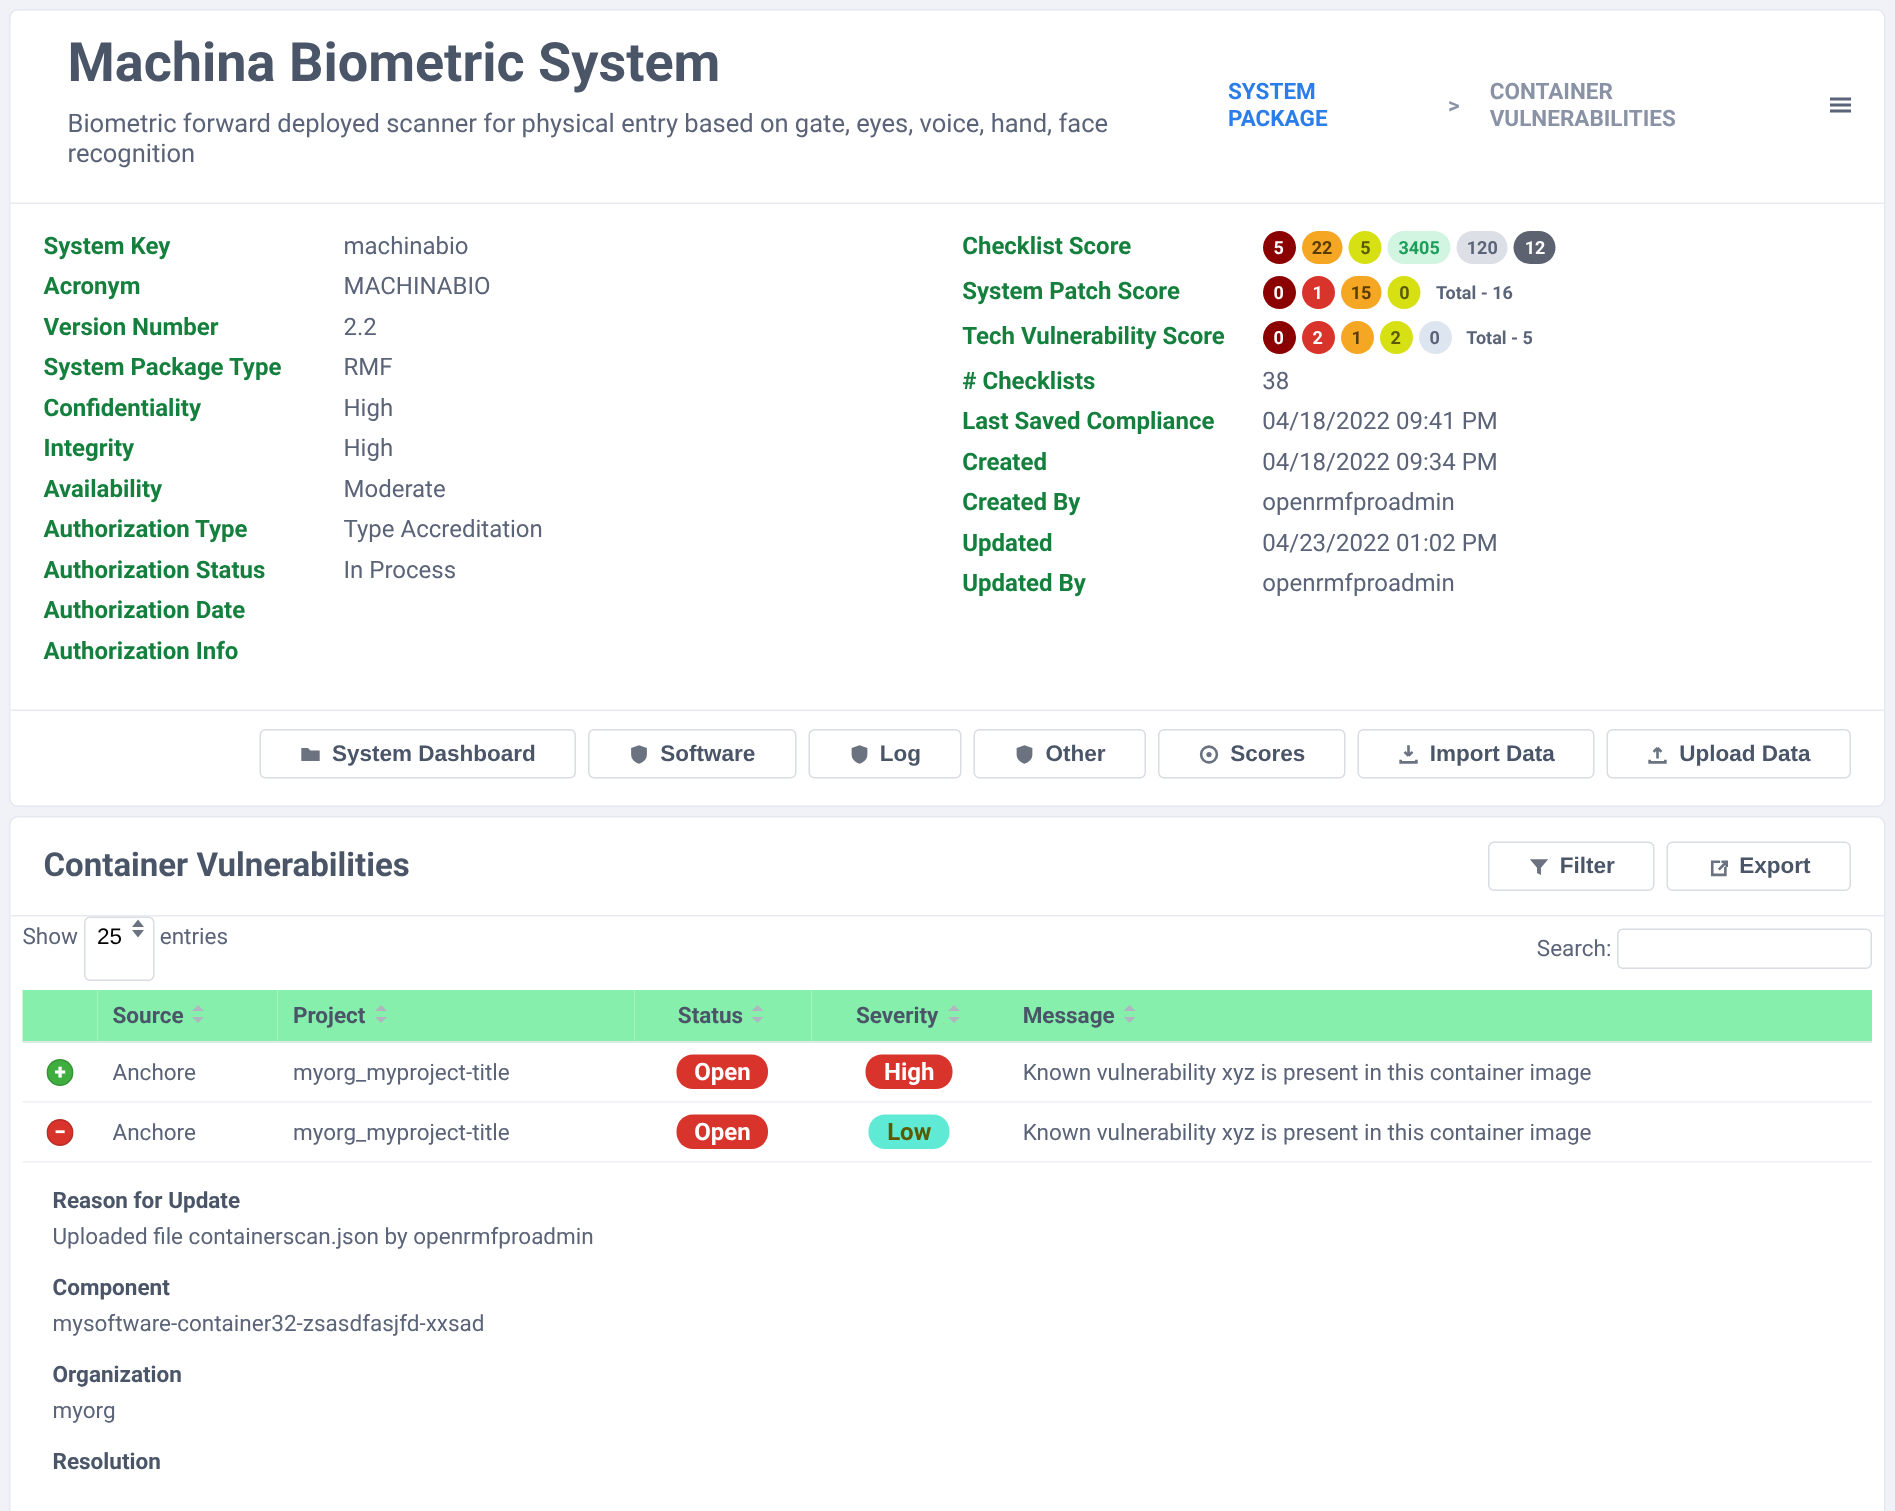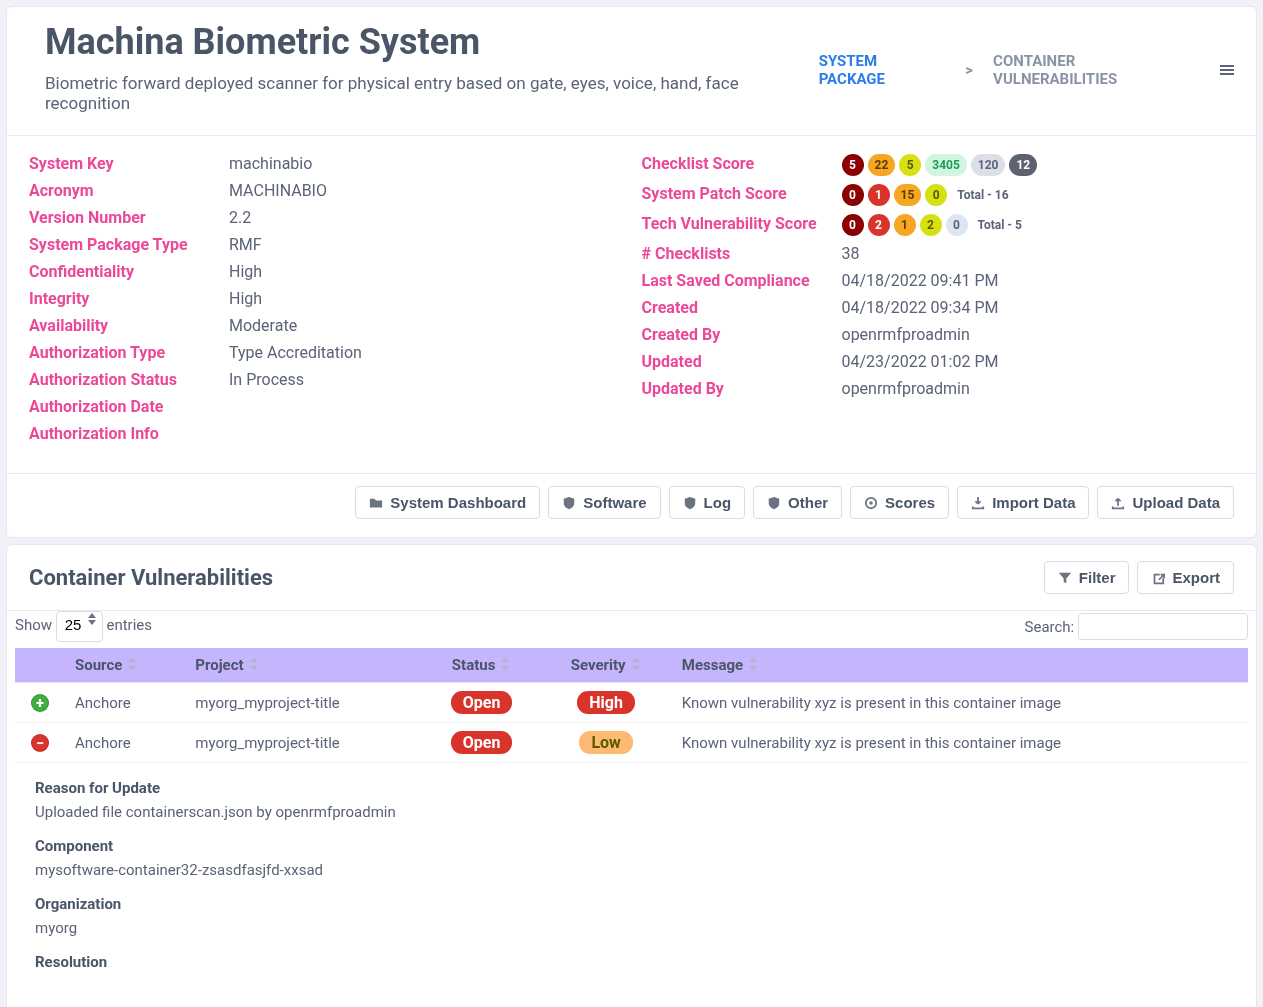--- a/index.html
+++ b/index.html
@@ -42,21 +42,21 @@
   }
   .breadcrumb a { color: #2b7de9; text-decoration: none; }
   .hr { border-top: 1px solid #e8eaf0; }
   .details {
     display: flex;
     padding: 18px 22px 22px 22px;
     gap: 20px;
   }
   .col { flex: 1; }
   .dl-row { display: flex; margin-bottom: 8px; }
-  .dl-label { width: 200px; font-weight: 700; color: #ec4899; font-size: 16px;}
+  .dl-label { width: 200px; font-weight: 700; color: #15803d; font-size: 16px;}
   .dl-value { flex:1; color: #5a6377; font-size: 16px;}
   .badges { display:flex; gap:4px; align-items:center; flex-wrap: wrap;}
   .badge {
     display:inline-flex; align-items:center; justify-content:center;
     min-width: 22px; height:22px; padding: 0 7px;
     border-radius: 11px; font-size:12px; font-weight:700;
     color:#fff;
   }
   .b-darkred { background:#8b0000; }
   .b-red { background:#d9342b; }
@@ -67,78 +67,78 @@
   .b-dark { background:#5c6270; }
   .b-lightblue { background:#dde6f0; color:#5a6377;}
   .total-txt { font-size:12px; color:#5a6377; font-weight:700; padding-left:6px;}
   .toolbar {
     display:flex; justify-content:flex-end; gap:8px;
     padding: 12px 22px 18px;
   }
   .btn {
     display:inline-flex; align-items:center; gap:7px;
     border:1px solid #d9dce3; background:#fff;
-    padding: 7px 13px; border-radius:4px;
+    padding: 7px 26px; border-radius:4px;
     font-size:15px; font-weight:700; color:#4a5568;
     cursor:pointer;
   }
   .btn svg, .btn .ico { width:14px; height:14px; fill:#6b7280; }
   .section-head {
     display:flex; justify-content:space-between; align-items:center;
     padding: 16px 22px;
   }
   .section-head h2 { margin:0; font-size:22px; font-weight:700; color:#4a5568;}
   .section-actions { display:flex; gap:8px;}
   .table-controls {
     display:flex; justify-content:space-between; align-items:center;
     padding: 0 8px 6px 8px;
     font-size:15px; color:#5a6377;
   }
   .table-controls select {
-    padding:4px 20px 8px 8px; border:1px solid #d9dce3; border-radius:4px;
+    padding:4px 20px 20px 8px; border:1px solid #d9dce3; border-radius:4px;
     font-size:15px; appearance:none; background:#fff;
   }
   .select-wrap { position:relative; display:inline-block;}
   .select-wrap::after {
     content:""; position:absolute; right:7px; top:9px;
     border-left:4px solid transparent; border-right:4px solid transparent;
     border-top:5px solid #6b7280; pointer-events: none;
   }
   .select-wrap::before {
     content:""; position:absolute; right:7px; top:2px;
     border-left:4px solid transparent; border-right:4px solid transparent;
     border-bottom:5px solid #6b7280; pointer-events: none;
   }
   .table-controls input[type=text]{
     border:1px solid #d9dce3; border-radius:4px; padding:4px 8px;
     font-size:15px; width:170px;
   }
   table { width: calc(100% - 16px); margin: 0 8px; border-collapse: collapse; }
   thead th {
     text-align:left; font-size:15px; font-weight:700; color:#4a5568;
-    background:#c4b5fd; padding:8px 10px; border-bottom:1px solid #e5e8ef;
+    background:#86efac; padding:8px 10px; border-bottom:1px solid #e5e8ef;
   }
   .sort-ico {
     display:inline-block; width:10px; height:12px; margin-left:6px; position:relative;
   }
   .sort-ico::before {
     content:""; position:absolute; left:0; top:0;
     border-left:4px solid transparent; border-right:4px solid transparent;
     border-bottom:4px solid #b0b5c0;
   }
   .sort-ico::after {
     content:""; position:absolute; left:0; bottom:0;
     border-left:4px solid transparent; border-right:4px solid transparent;
     border-top:4px solid #b0b5c0;
   }
   tbody td { padding:8px 10px; border-bottom:1px solid #eef0f5; font-size:15px; color:#5a6377;}
   .pill { display:inline-block; padding:2px 12px; border-radius:11px; font-size:16px; font-weight:700; color:#fff;}
   .pill-red { background:#d9342b;}
   .pill-high { background:#d9342b;}
-  .pill-low { background:#fdba74; color:#5a5a00;}
+  .pill-low { background:#5eead4; color:#5a5a00;}
   .row-ico {
     width:18px; height:18px; border-radius:50%;
     display:inline-flex; align-items:center; justify-content:center;
     font-size:14px; font-weight:900; color:#fff;
     border: 1px solid rgba(0,0,0,.15);
   }
   .ico-plus { background:#3fae3f;}
   .ico-minus { background:#d9342b;}
   .detail-block { padding: 6px 28px 0; }
   .detail-block h4 { margin: 10px 0 6px; font-size:15px; font-weight:700; color:#4a5568;}

